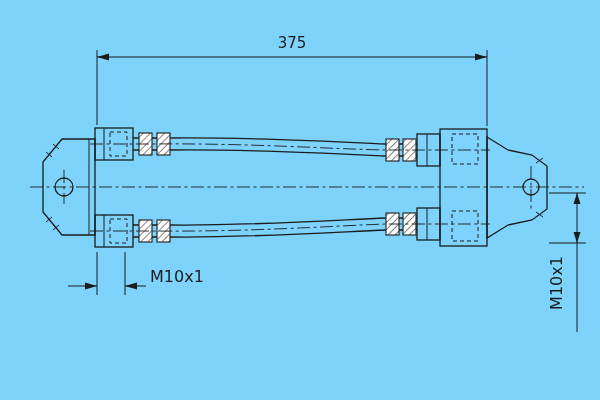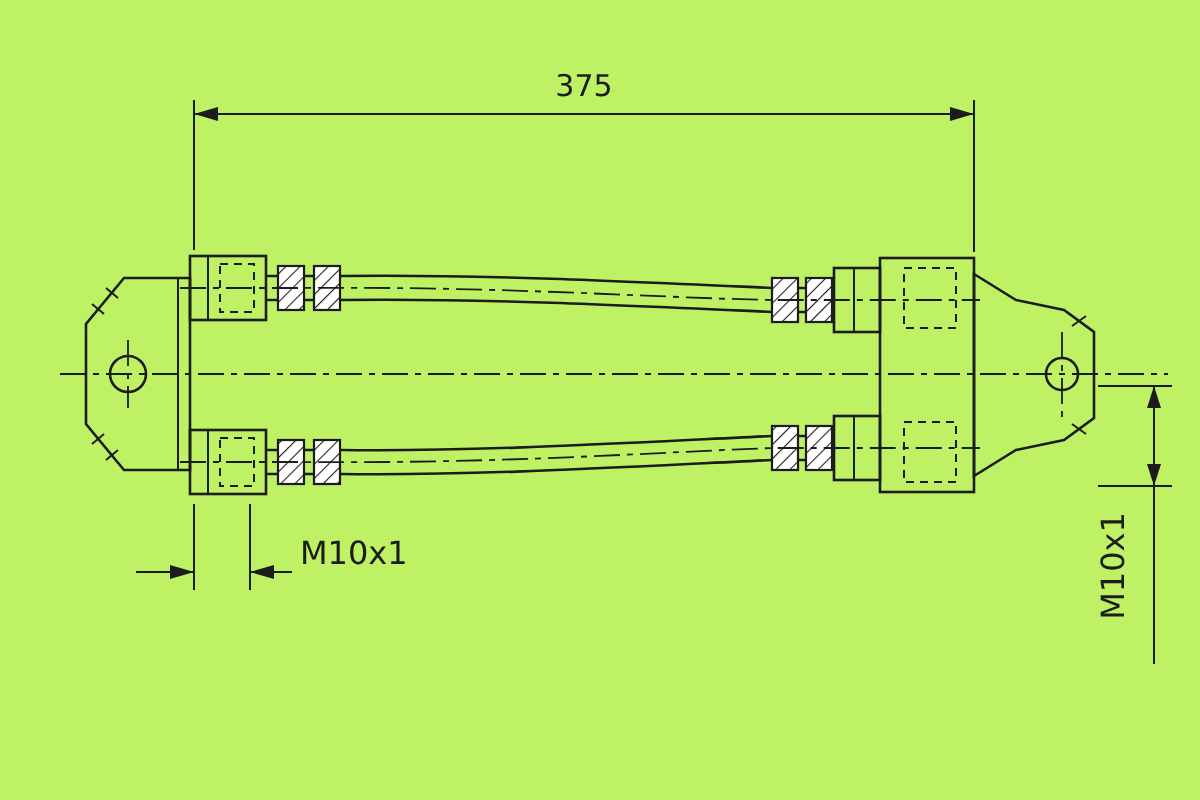--- a/index.html
+++ b/index.html
@@ -1,18 +1,18 @@
 <!DOCTYPE html>
 <html><head>
 <meta charset="utf-8">
 <style>
   html, body { margin: 0; padding: 0; background: #ffffff; }
   .stage {
     width: 600px; height: 400px;
-    background: #bef264;
+    background: #7dd3fc;
     position: relative;
     overflow: hidden;
     font-family: "DejaVu Sans", sans-serif;
   }
   svg { display: block; }
   .outline   { fill: none; stroke: #1c1c1c; stroke-width: 1.3; }
   .thin      { fill: none; stroke: #1c1c1c; stroke-width: 1; }
   .center    { fill: none; stroke: #1c1c1c; stroke-width: 0.9; stroke-dasharray: 13 3.5 3 3.5; }
   .hiddenln  { fill: none; stroke: #1c1c1c; stroke-width: 1; stroke-dasharray: 4 3; }
   .arrow     { fill: #1c1c1c; stroke: none; }

